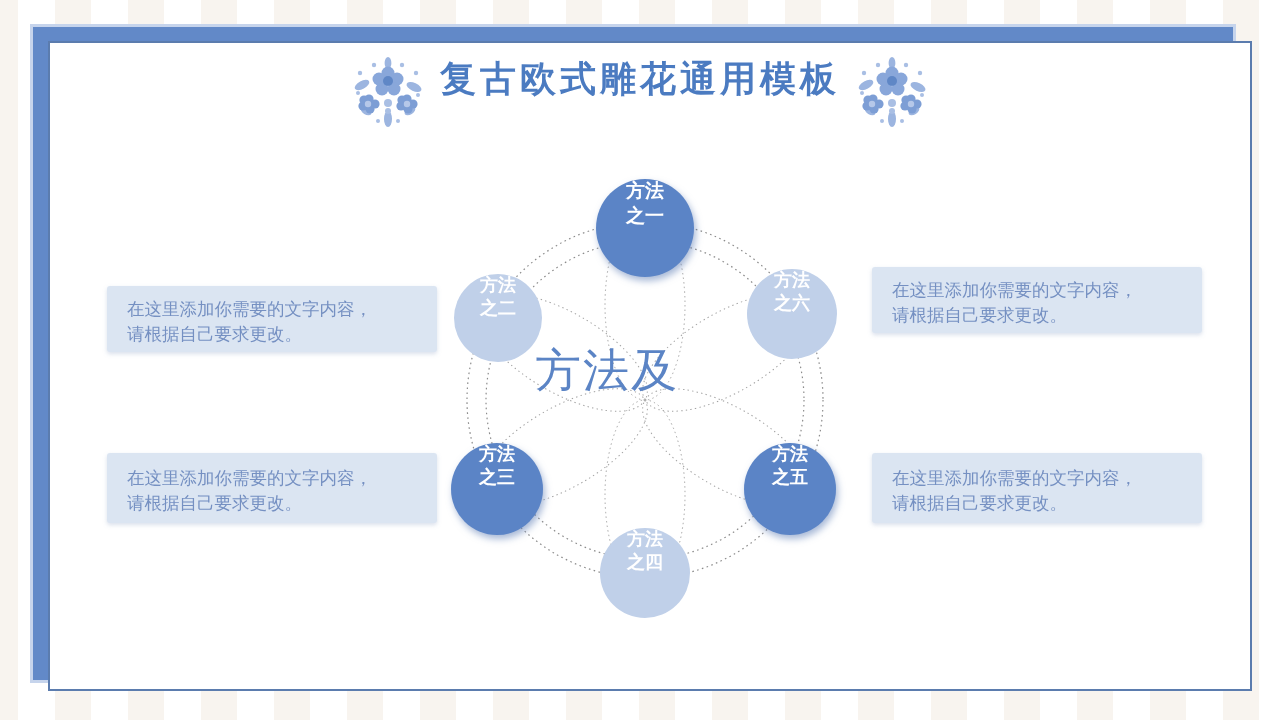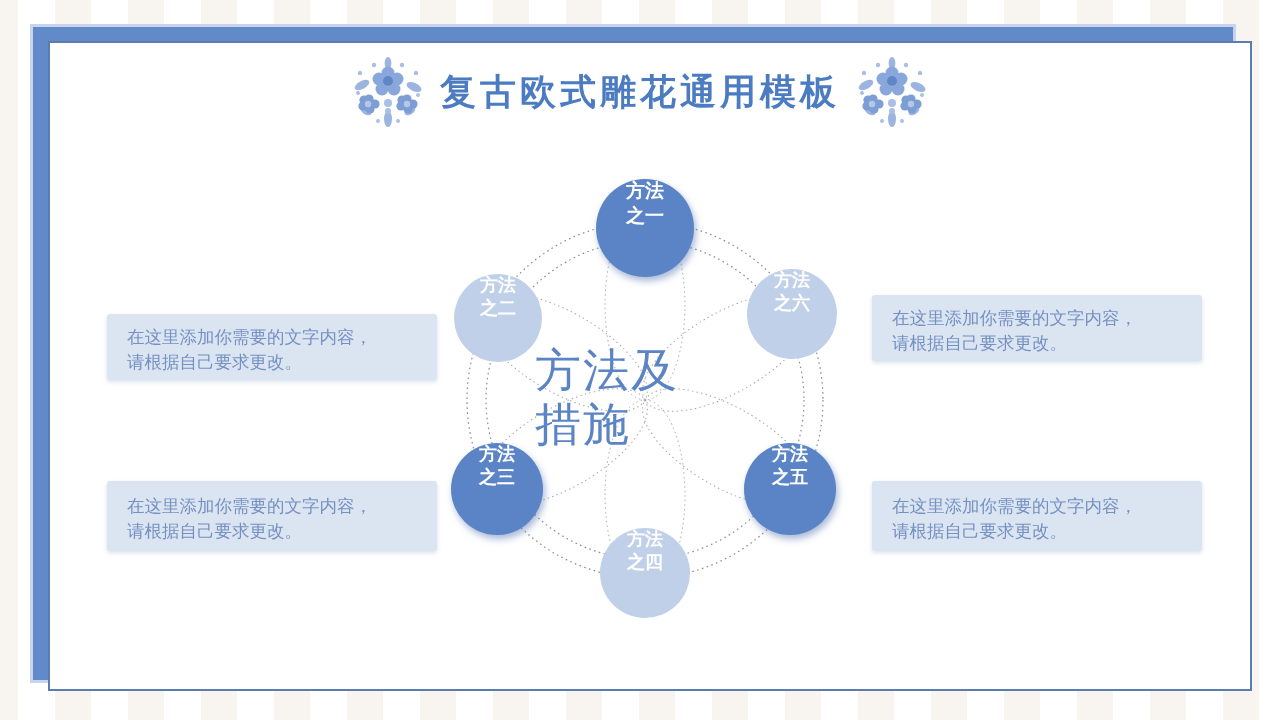--- a/index.html
+++ b/index.html
@@ -15,21 +15,21 @@
   .back-rect { position:absolute; left:30px; top:24px;
     width:1206px; height:659px;
     background:#6289c8; border:3px solid #c6d4ec; }
 
   .card { position:absolute; left:48px; top:41px;
     width:1204px; height:650px;
     background:#ffffff; border:2px solid #5b7cae; }
 
   
   .title-row { position:absolute; left:0; top:55px; width:1280px;
-    display:flex; align-items:center; justify-content:center; gap:16px; }
+    display:flex; justify-content:center; gap:16px; }
   .slide-title { font-size:36px; font-weight:bold; color:#4b7bc1;
     letter-spacing:4px; white-space:nowrap; }
   .ornament { width:72px; height:74px; flex:0 0 auto; }
 
   
   .flower-lines { position:absolute; left:435px; top:190px;
     width:420px; height:420px; }
 
   
   .node { position:absolute; border-radius:50%;
@@ -47,21 +47,21 @@
 
   .center-label { position:absolute; left:535px; top:343px; width:220px;
     text-align:left; font-size:46px; color:#5b84c5; line-height:1.18;
     letter-spacing:2px; }
 
   
   .tbox { position:absolute; width:330px; height:66px;
     background:#dbe5f2; border-radius:3px;
     padding:11px 14px 0 20px;
     font-size:17.5px; line-height:1.45; color:#7590c2;
-    box-shadow:0 2px 4px rgba(145,165,200,.35);margin-top:28px; }
+    box-shadow:0 2px 4px rgba(145,165,200,.35); }
   .tbox.lt { left:107px; top:286px; }
   .tbox.lb { left:107px; top:453px; height:70px; padding-top:13px; }
   .tbox.rt { left:872px; top:267px; }
   .tbox.rb { left:872px; top:453px; height:70px; padding-top:13px; }
 </style>
 </head>
 <body>
 
 <div class="stage">
 
@@ -172,21 +172,20 @@
       <ellipse cx="292.3" cy="162.5" rx="95" ry="40" transform="rotate(-30 292.3 162.5)"></ellipse>
       <ellipse cx="292.3" cy="257.5" rx="95" ry="40" transform="rotate(30 292.3 257.5)"></ellipse>
       <ellipse cx="210" cy="305" rx="95" ry="40" transform="rotate(90 210 305)"></ellipse>
       <ellipse cx="127.7" cy="257.5" rx="95" ry="40" transform="rotate(150 127.7 257.5)"></ellipse>
       <ellipse cx="127.7" cy="162.5" rx="95" ry="40" transform="rotate(210 127.7 162.5)"></ellipse>
     </g>
   </svg>
 
   <div class="center-label">
     <div>方法及</div>
-    <div>措施</div>
   </div>
 
   <div class="node dark node-1">
     <span>方法</span>
     <span>之一</span>
   </div>
   <div class="node light node-2">
     <span>方法</span>
     <span>之二</span>
   </div>

